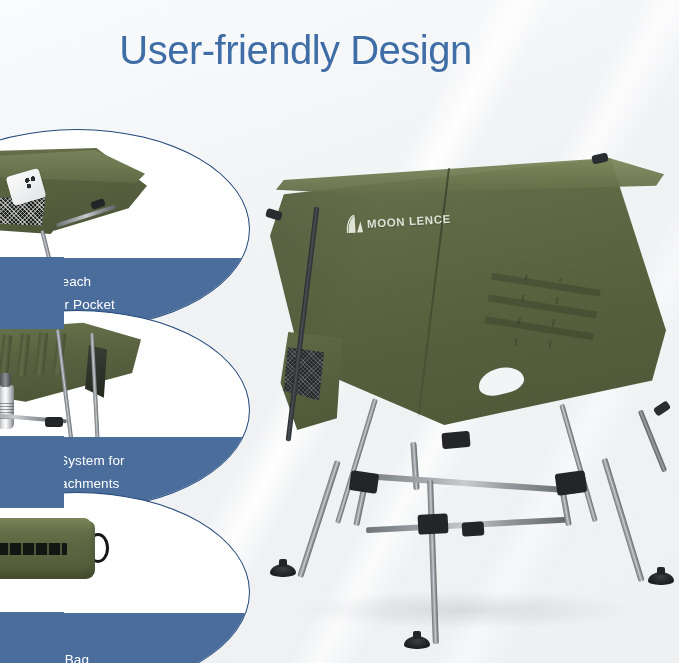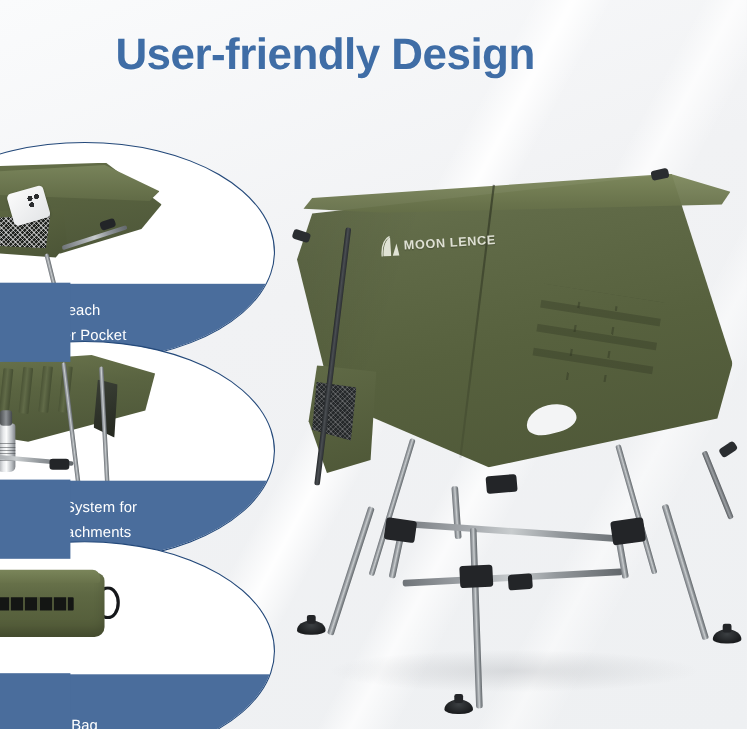--- a/index.html
+++ b/index.html
@@ -30,21 +30,21 @@
   }
 
   
   #page-title {
     position: absolute;
     top: 28px;
     left: 0;
     width: 591px;
     text-align: center;
     font-size: 40px;
-    font-weight: bold;
+    font-weight: normal;
     letter-spacing: -0.5px;
     color: #3f6da6;
     text-shadow: 0 1px 0 rgba(255,255,255,.6);
     z-index: 6;
   }
 
   
   .callout {
     position: absolute;
     left: -96px;

